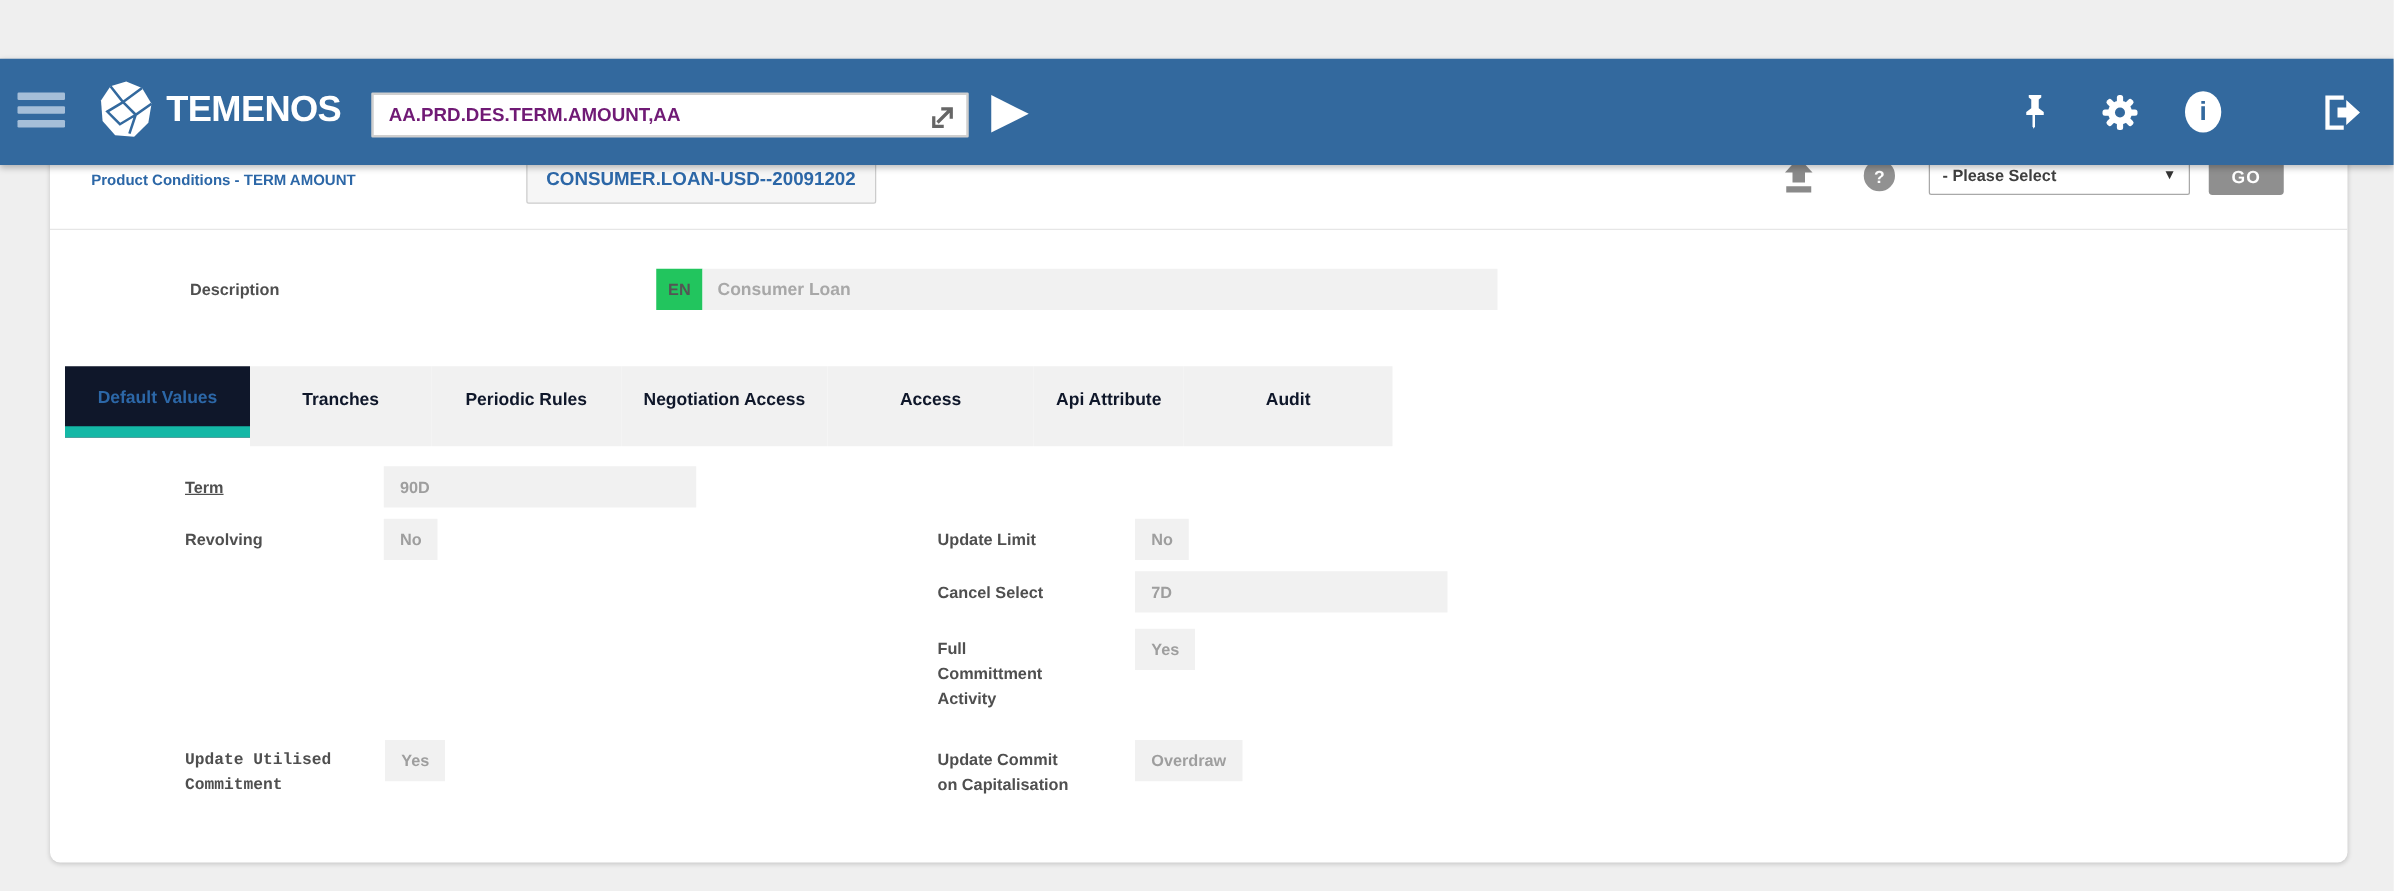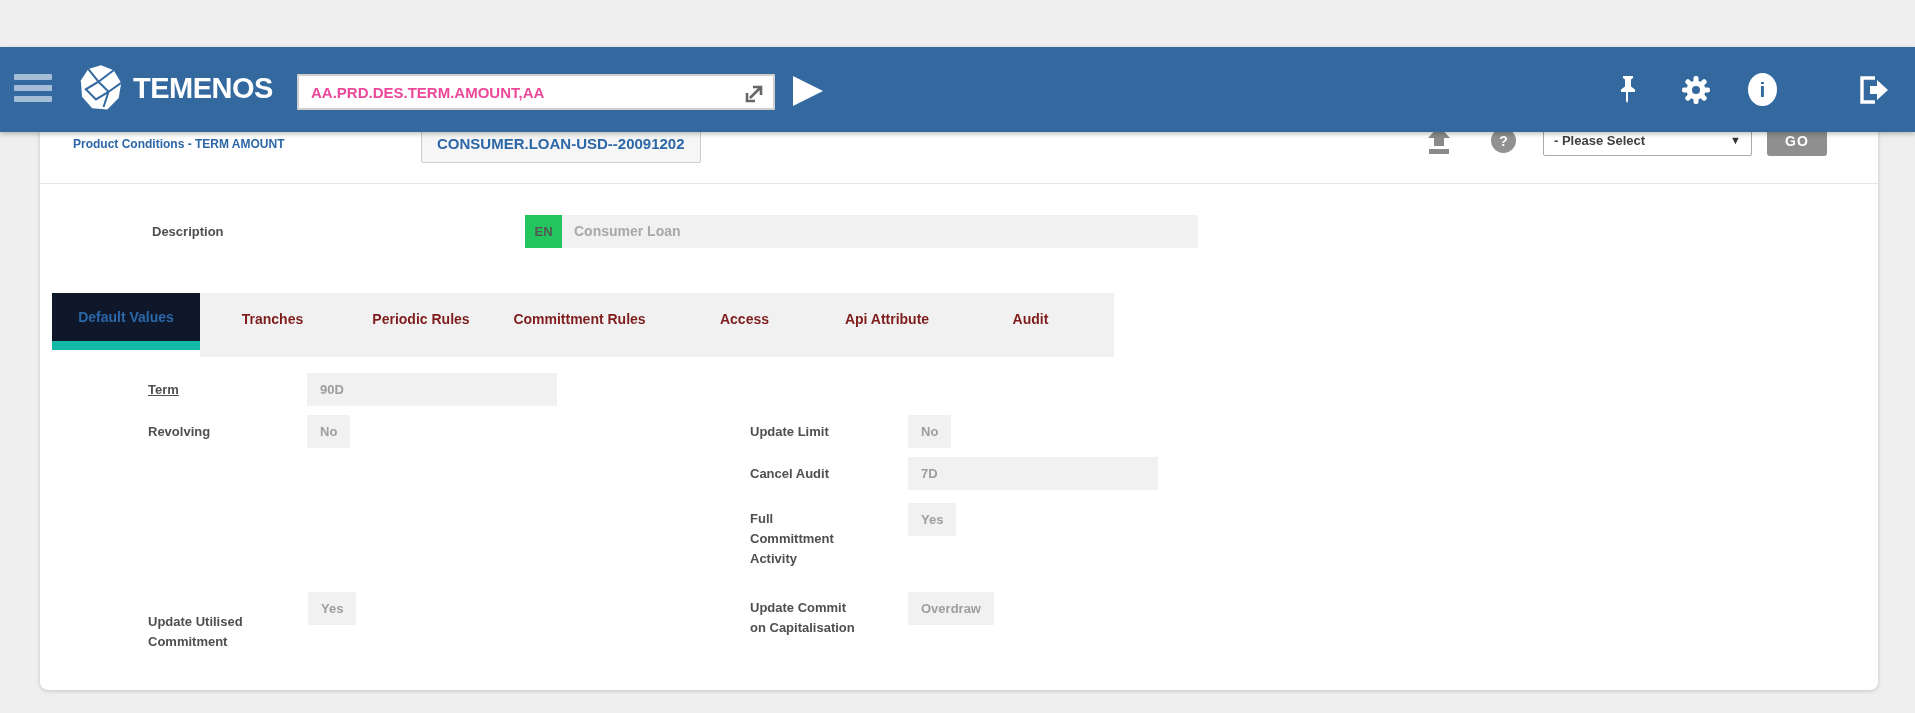--- a/index.html
+++ b/index.html
@@ -19,21 +19,21 @@
     margin-top:47px;
   }
   .hamburger { position:absolute; left:14px; top:27px; width:38px; height:29px; cursor:pointer; }
   .hamburger span { display:block; width:38px; height:6px; background:#a5bed8; border-radius:1px; margin-bottom:5px; }
   .logo { position:absolute; left:78px; top:17px; display:flex; align-items:center; }
   .logo-text { color:#ffffff; font-size:29px; font-weight:700; letter-spacing:-.5px; margin-left:9px; }
   .cmd-input {
     position:absolute; left:297px; top:27px; width:478px; height:36px;
     border:2px solid #cfcfcf; background:#ffffff; border-radius:1px;
     font-family:"Liberation Sans","DejaVu Sans",sans-serif;
-    font-size:15px; font-weight:700; color:#ec4899; padding:0 34px 0 12px;
+    font-size:15px; font-weight:700; color:#701a75; padding:0 34px 0 12px;
   }
   .expand-btn { position:absolute; left:742px; top:34px; width:26px; height:24px; cursor:pointer; }
   .run-btn { position:absolute; left:789px; top:28px; width:36px; height:32px; cursor:pointer; }
   .hdr-icon { position:absolute; top:27px; cursor:pointer; }
   .info-circle {
     position:absolute; left:1748px; top:26px; width:29px; height:33px;
     background:#ffffff; border-radius:50%;
     color:#33699e; font-size:21px; font-weight:700;
     display:flex; align-items:center; justify-content:center; cursor:pointer;
   }
@@ -72,21 +72,21 @@
     display:flex; align-items:center; justify-content:center; }
   .desc-field { position:absolute; left:522px; top:110px; width:636px; height:33px;
     background:#f1f1f1; color:#a8a8a8; font-size:14px; font-weight:700;
     line-height:33px; padding-left:12px; }
 
   
   .tabbar { position:absolute; left:12px; top:188px; display:flex; align-items:flex-start; }
   .tab { font-size:14px; font-weight:700; text-align:center; cursor:pointer; }
   .tab.active { width:148px; height:57px; line-height:48px; background:#0f172a;
     color:#2c67a7; border-bottom:9px solid #14b8a6;text-align:center; }
-  .tab.plain { height:64px; line-height:52px; background:#f1f1f1; color:#7f1d1d; }
+  .tab.plain { height:64px; line-height:52px; background:#f1f1f1; color:#0f172a; }
   .tab.w1{width:145px}.tab.w2{width:152px}.tab.w3{width:165px}
   .tab.w4{width:165px}.tab.w5{width:120px}.tab.w6{width:167px}
 
   
   .fld-label { position:absolute; color:#4f4f4f; font-size:13px; font-weight:700; line-height:20px; }
   .fld-label.single { height:33px; line-height:33px; }
   .fld-label.multi { padding-top:6px; }
   .fld-value { position:absolute; height:33px; line-height:33px; background:#f1f1f1;
     color:#9e9e9e; font-size:13px; font-weight:700; padding:0 13px; }
   .fld-value.wide { width:250px; }
@@ -184,40 +184,40 @@
   <div class="title-divider"></div>
 
   <div class="desc-label">Description</div>
   <div class="lang-badge">EN</div>
   <div class="desc-field">Consumer Loan</div>
 
   <div class="tabbar">
     <div class="tab active">Default Values</div>
     <div class="tab plain w1">Tranches</div>
     <div class="tab plain w2">Periodic Rules</div>
-    <div class="tab plain w3">Committment Rules</div>
+    <div class="tab plain w3">Negotiation Access</div>
     <div class="tab plain w4">Access</div>
     <div class="tab plain w5">Api Attribute</div>
     <div class="tab plain w6">Audit</div>
   </div>
 
   <div class="fld-label single" style="left:108px; top:268px;text-decoration:underline;">Term</div>
   <div class="fld-value wide" style="left:267px; top:268px;">90D</div>
 
   <div class="fld-label single" style="left:108px; top:310px;">Revolving</div>
   <div class="fld-value" style="left:267px; top:310px;">No</div>
 
   <div class="fld-label single" style="left:710px; top:310px;">Update Limit</div>
   <div class="fld-value" style="left:868px; top:310px;">No</div>
 
-  <div class="fld-label single" style="left:710px; top:352px;">Cancel Audit</div>
+  <div class="fld-label single" style="left:710px; top:352px;">Cancel Select</div>
   <div class="fld-value wide" style="left:868px; top:352px;">7D</div>
 
   <div class="fld-label multi" style="left:710px; top:398px; width:96px;">Full Committment Activity</div>
   <div class="fld-value" style="left:868px; top:398px;">Yes</div>
 
-  <div class="fld-label multi" style="left:108px; top:501px; width:120px;">Update Utilised Commitment</div>
+  <div class="fld-label multi" style="left:108px; top:487px; width:120px;font-family:Liberation Mono, monospace;">Update Utilised Commitment</div>
   <div class="fld-value" style="left:268px; top:487px;">Yes</div>
 
   <div class="fld-label multi" style="left:710px; top:487px; width:112px;">Update Commit on Capitalisation</div>
   <div class="fld-value" style="left:868px; top:487px;">Overdraw</div>
 
 </div>
 
 </body></html>

